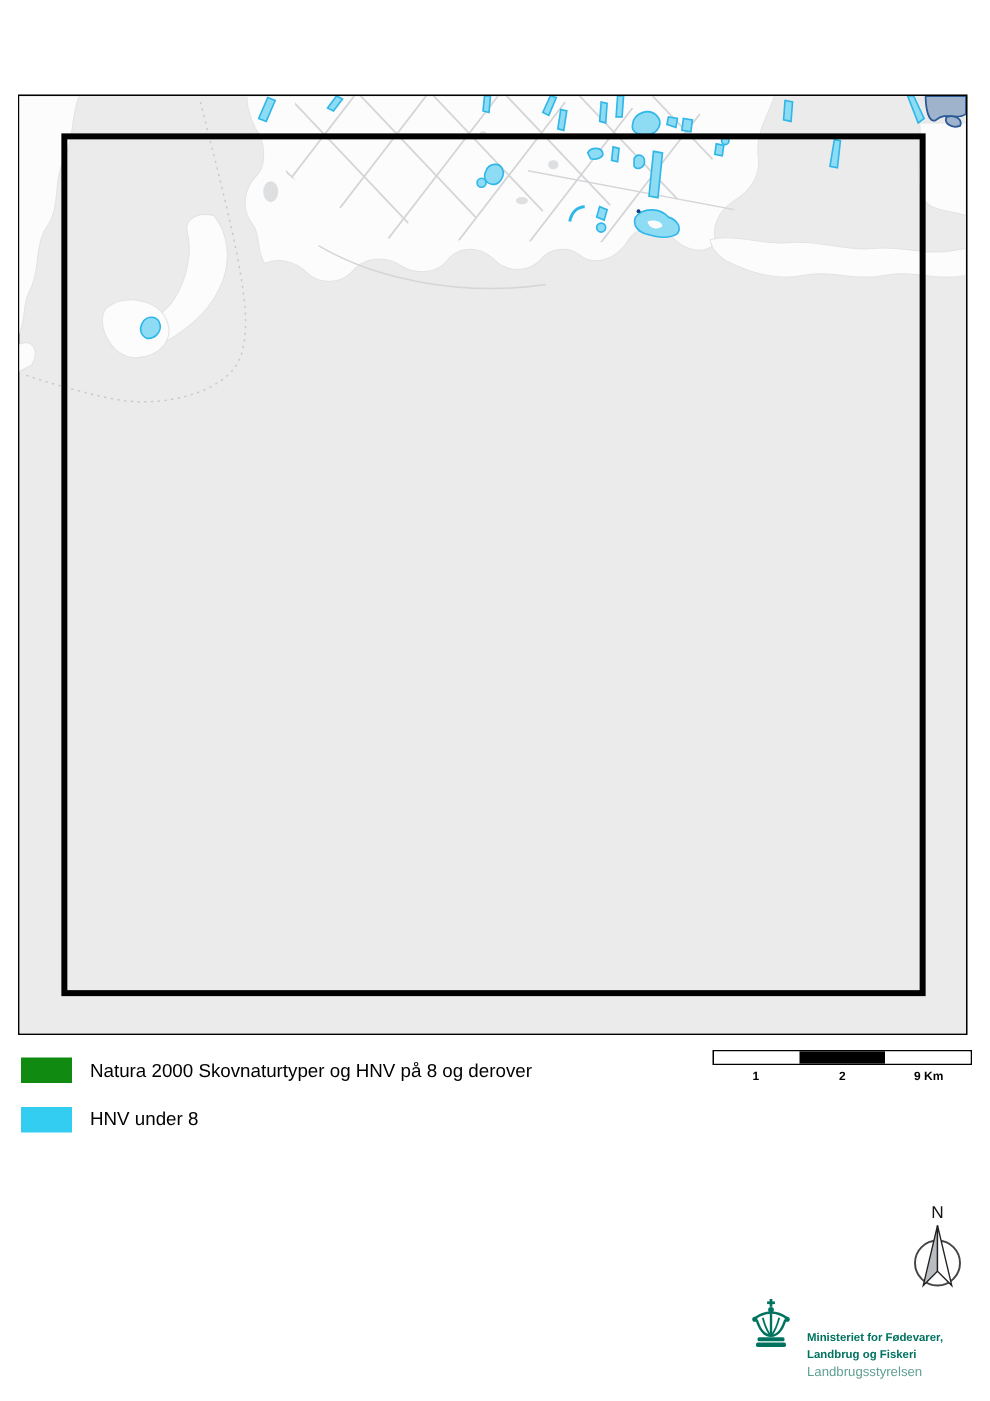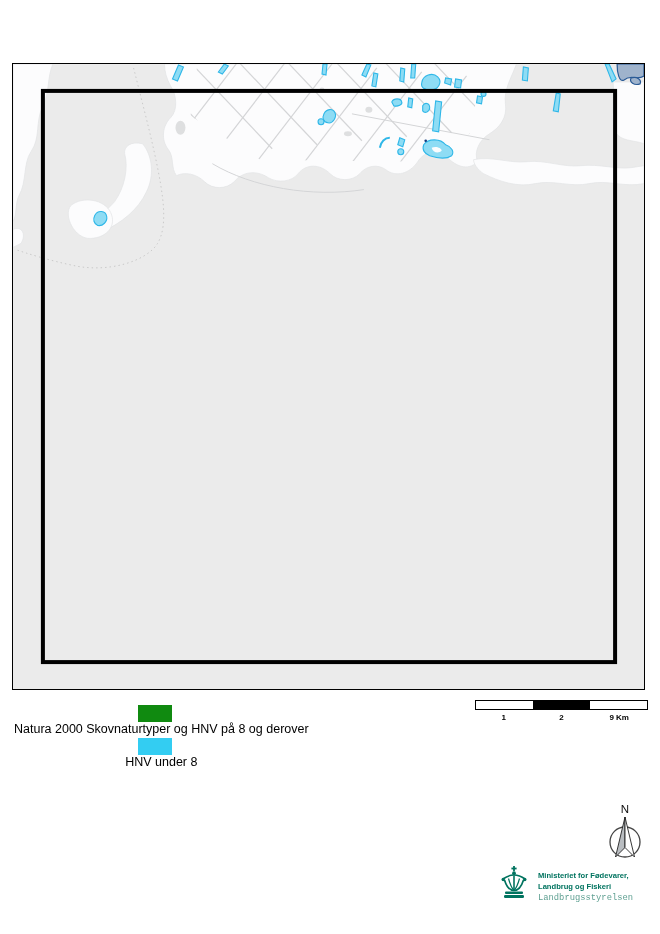--- a/index.html
+++ b/index.html
@@ -20,38 +20,38 @@
   .street{stroke:var(--road);stroke-width:1.2;fill:none}
   .road{stroke:var(--road);stroke-width:1;fill:none}
   .boundary{stroke:var(--boundary);stroke-width:1;fill:none;stroke-dasharray:1.5 3}
   .graypatch{fill:#dedfe0}
   .w8{fill:var(--hnv-under8-fill);stroke:var(--hnv-under8-stroke);stroke-width:1.1}
   .w8line{fill:none;stroke:var(--hnv-under8-stroke);stroke-width:2}
   .h8{fill:var(--hnv8-fill);stroke:var(--hnv8-stroke);stroke-width:1.2}
   .extent{fill:none;stroke:var(--extent-box);stroke-width:4}
 
   .legend{position:absolute;left:14px;top:705px;}
-  .legend-row{display:flex;align-items:center;height:17px;margin-bottom:15.5px;flex-direction:column;}
+  .legend-row{display:flex;align-items:center;height:17px;margin-bottom:15.5px;}
   .swatch{width:34px;height:17px;margin-right:12px;flex:none;}
   .legend-label{font-size:12.5px;color:#000;white-space:nowrap;}
 
   .scalebar{position:absolute;left:475px;top:700px;width:173px;}
   .scalebar-bar{display:flex;height:10px;border:1px solid #000;}
   .scalebar-seg{flex:1;height:100%;}
   .scalebar-labels{display:flex;margin-top:3px;}
   .scalebar-labels span{flex:1;text-align:center;font-size:8px;font-weight:bold;color:#000;}
 
   .north{position:absolute;left:601px;top:803px;width:48px;text-align:center;}
   .north-label{font-size:11.5px;color:#111;margin-bottom:0;}
 
   .logo{position:absolute;left:500px;top:866px;display:flex;align-items:flex-start;}
   .logo-crown{flex:none;margin-right:10px;}
-  .logo-text{padding-top:5px;}
+  .logo-text{padding-top:5px;margin-top:16px;}
   .logo-org{font-size:7.6px;font-weight:bold;color:var(--logo-color);line-height:10.5px;}
-  .logo-agency{font-size:8.8px;color:var(--logo-agency-color);line-height:11px;margin-top:1px;font-family:Liberation Mono, monospace;}
+  .logo-agency{font-size:8.8px;color:var(--logo-agency-color);line-height:11px;margin-top:1px;}
 </style>
 </head>
 <body>
 
 <div class="page">
 
   <div class="map-panel">
     <svg viewBox="0 0 633 627" preserveAspectRatio="none">
       <defs>
         <clipPath id="streetclip">

